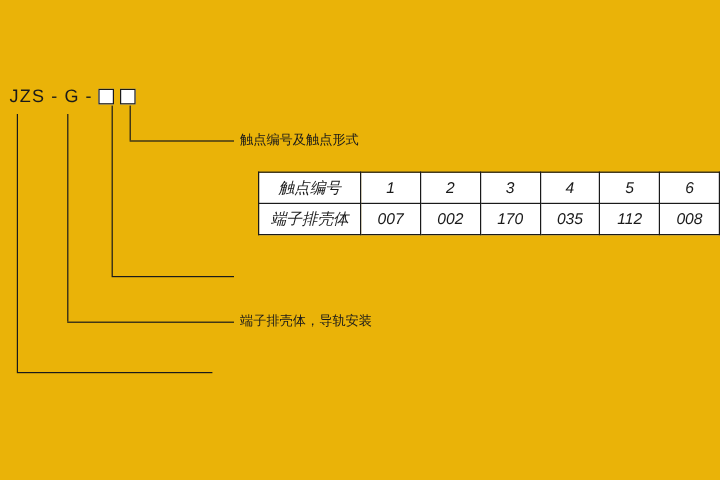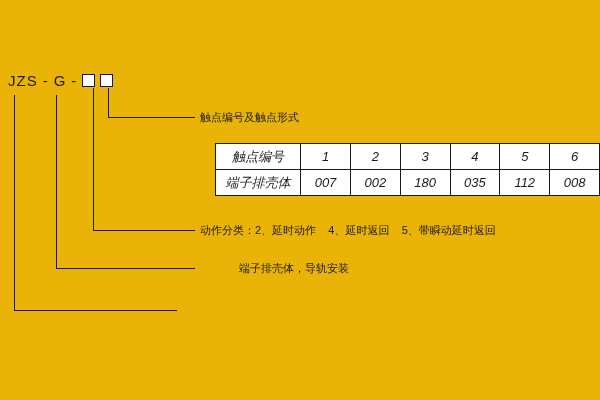--- a/index.html
+++ b/index.html
@@ -87,39 +87,38 @@
   <div class="line vline" style="left:56px; top:95px; height:173px;"></div>
   <div class="line hline" style="left:56px; top:268px; width:139px;"></div>
 
   <div class="line vline" style="left:93px; top:88px; height:142px;"></div>
   <div class="line hline" style="left:93px; top:230px; width:102px;"></div>
 
   <div class="line vline" style="left:108px; top:88px; height:29px;"></div>
   <div class="line hline" style="left:108px; top:117px; width:87px;"></div>
 
   <div class="callout-label" style="left:200px; top:109px;">触点编号及触点形式</div>
-  <div class="callout-label" style="left:200px; top:222px;">动作分类：2、延时动作    4、延时返回    5、带瞬动延时返回</div>
-  <div class="callout-label" style="left:200px; top:260px;margin-left:39px;">端子排壳体，导轨安装</div>
+  <div class="callout-label" style="left:200px; top:260px;">端子排壳体，导轨安装</div>
 
   <table class="contact-table">
     <tbody>
         <tr>
       <td class="label-cell">触点编号</td>
       <td class="value-cell">1</td>
       <td class="value-cell">2</td>
       <td class="value-cell">3</td>
       <td class="value-cell">4</td>
       <td class="value-cell">5</td>
       <td class="value-cell">6</td>
     </tr>
     <tr>
       <td class="label-cell">端子排壳体</td>
       <td class="value-cell">007</td>
       <td class="value-cell">002</td>
-      <td class="value-cell">180</td>
+      <td class="value-cell">170</td>
       <td class="value-cell">035</td>
       <td class="value-cell">112</td>
       <td class="value-cell">008</td>
     </tr>
   </tbody>
     </table>
 
 </div>
 
 </body></html>

